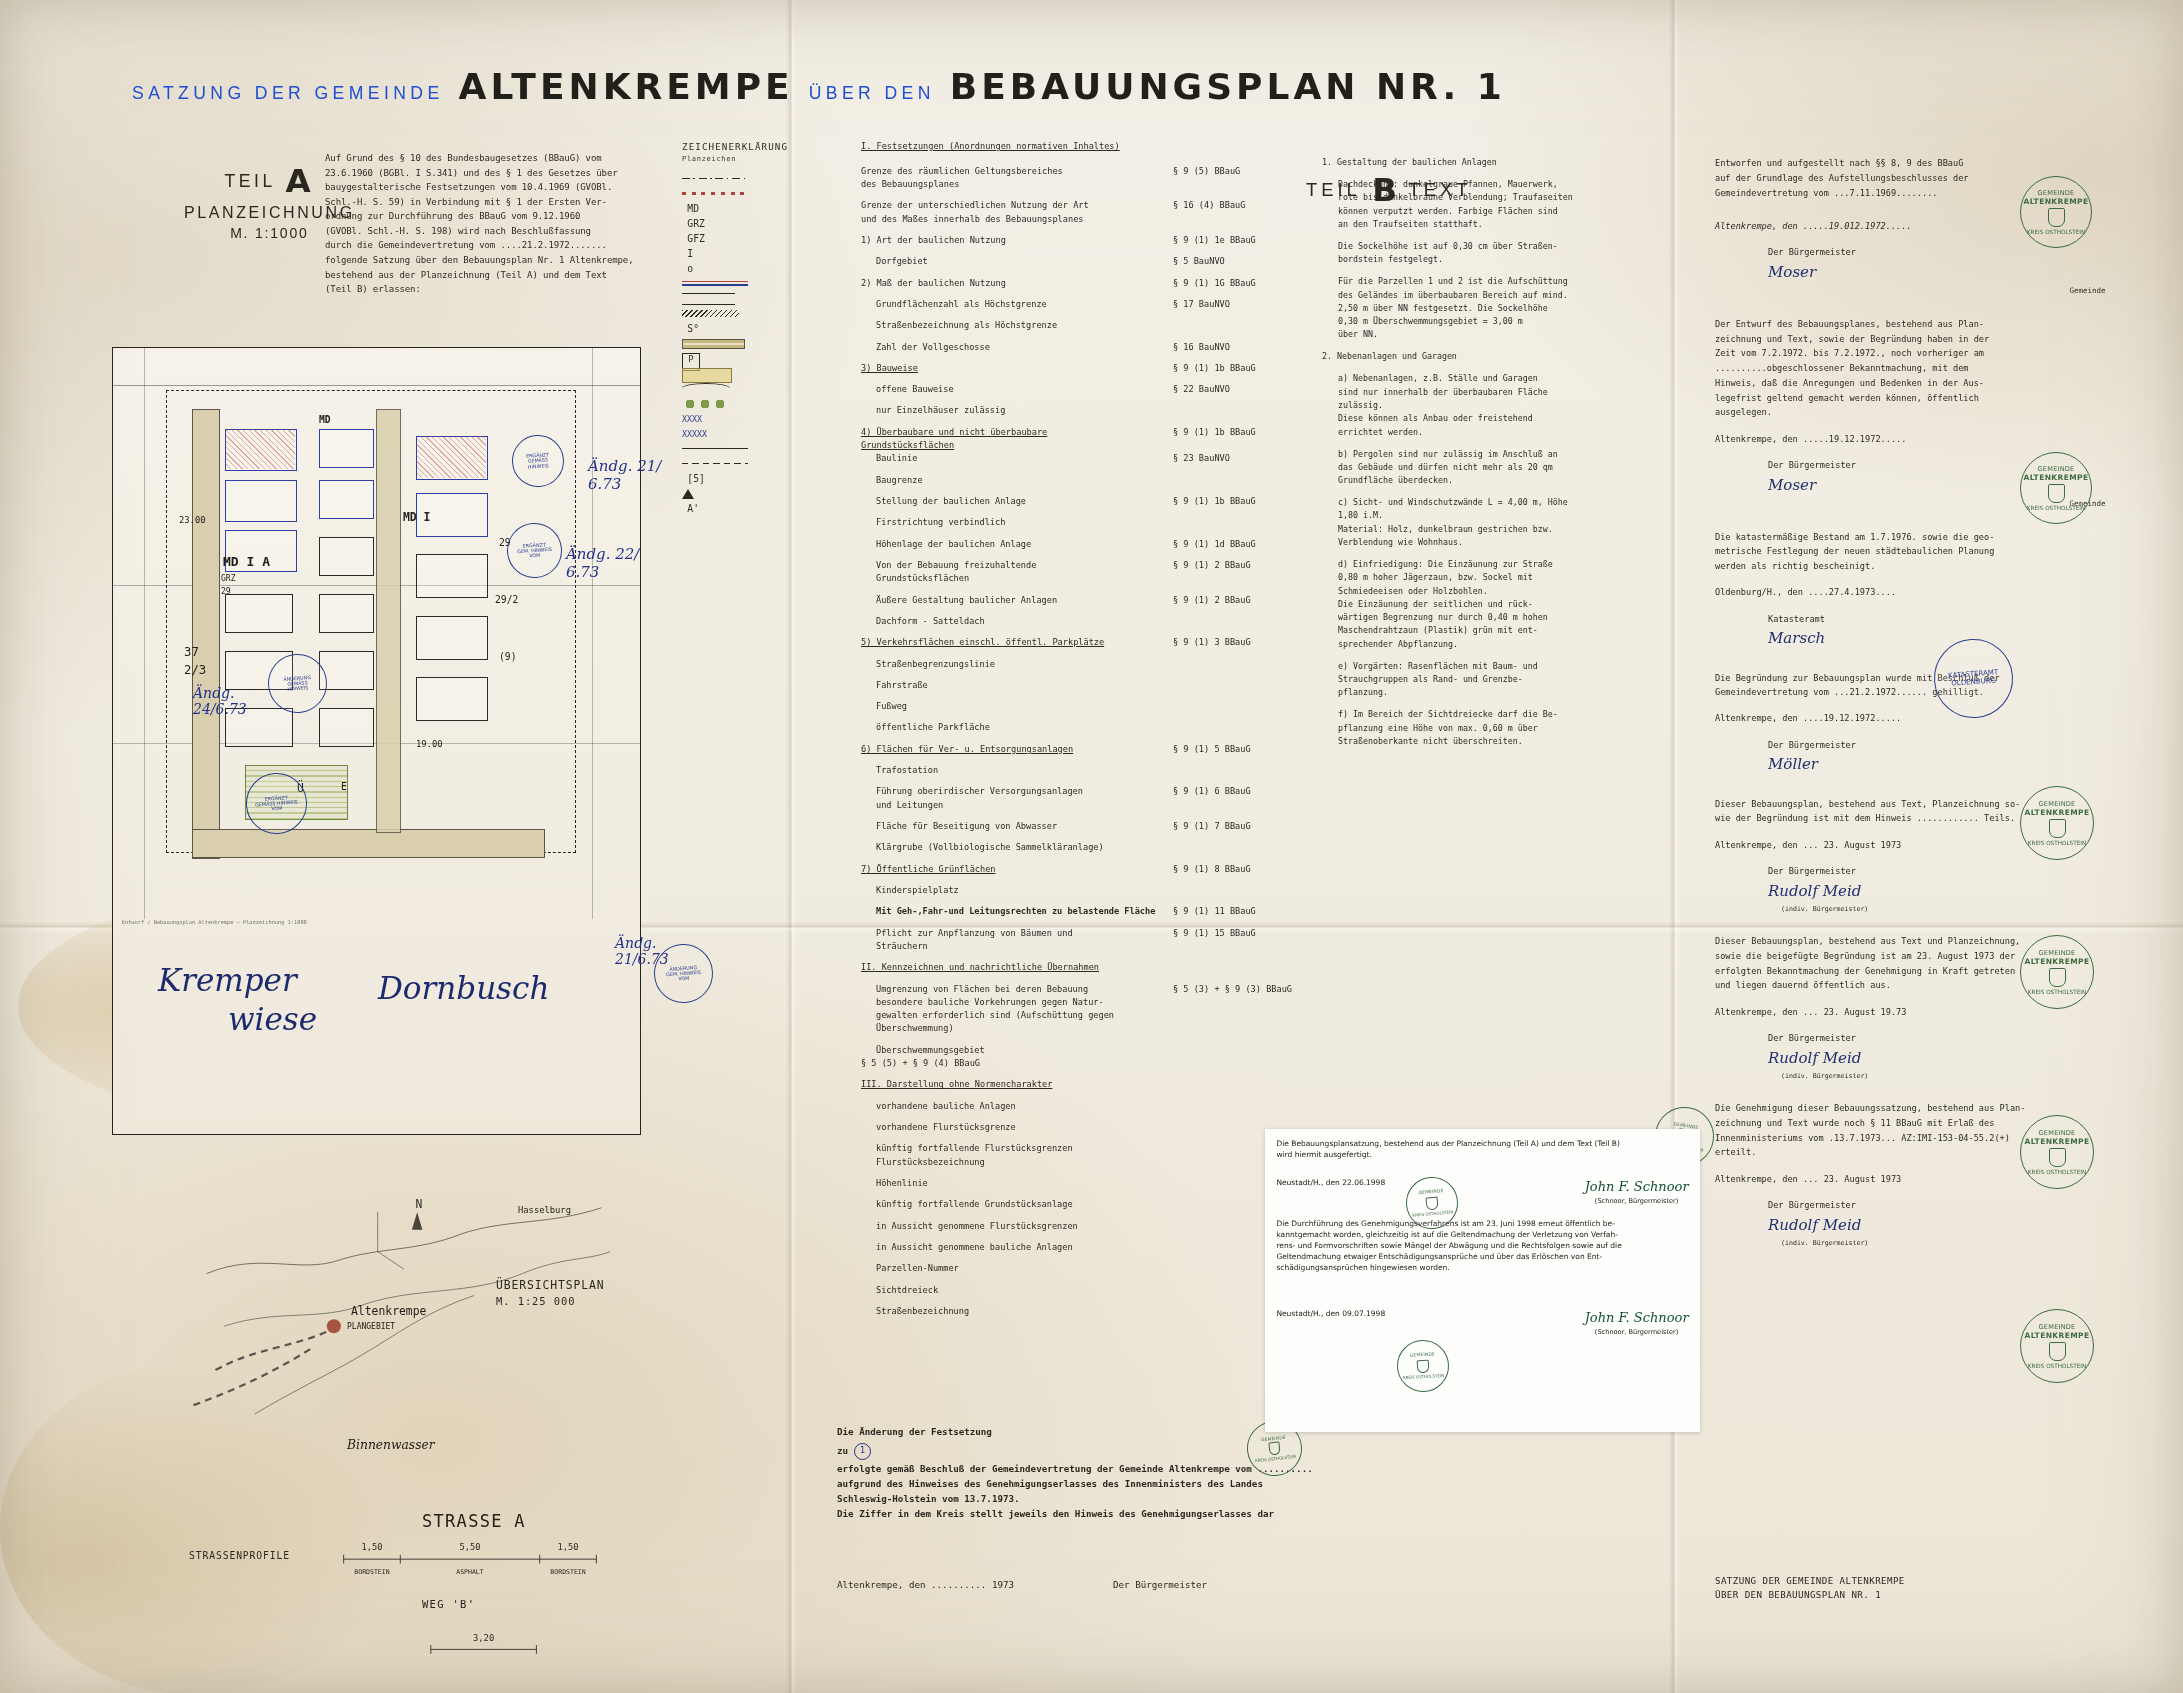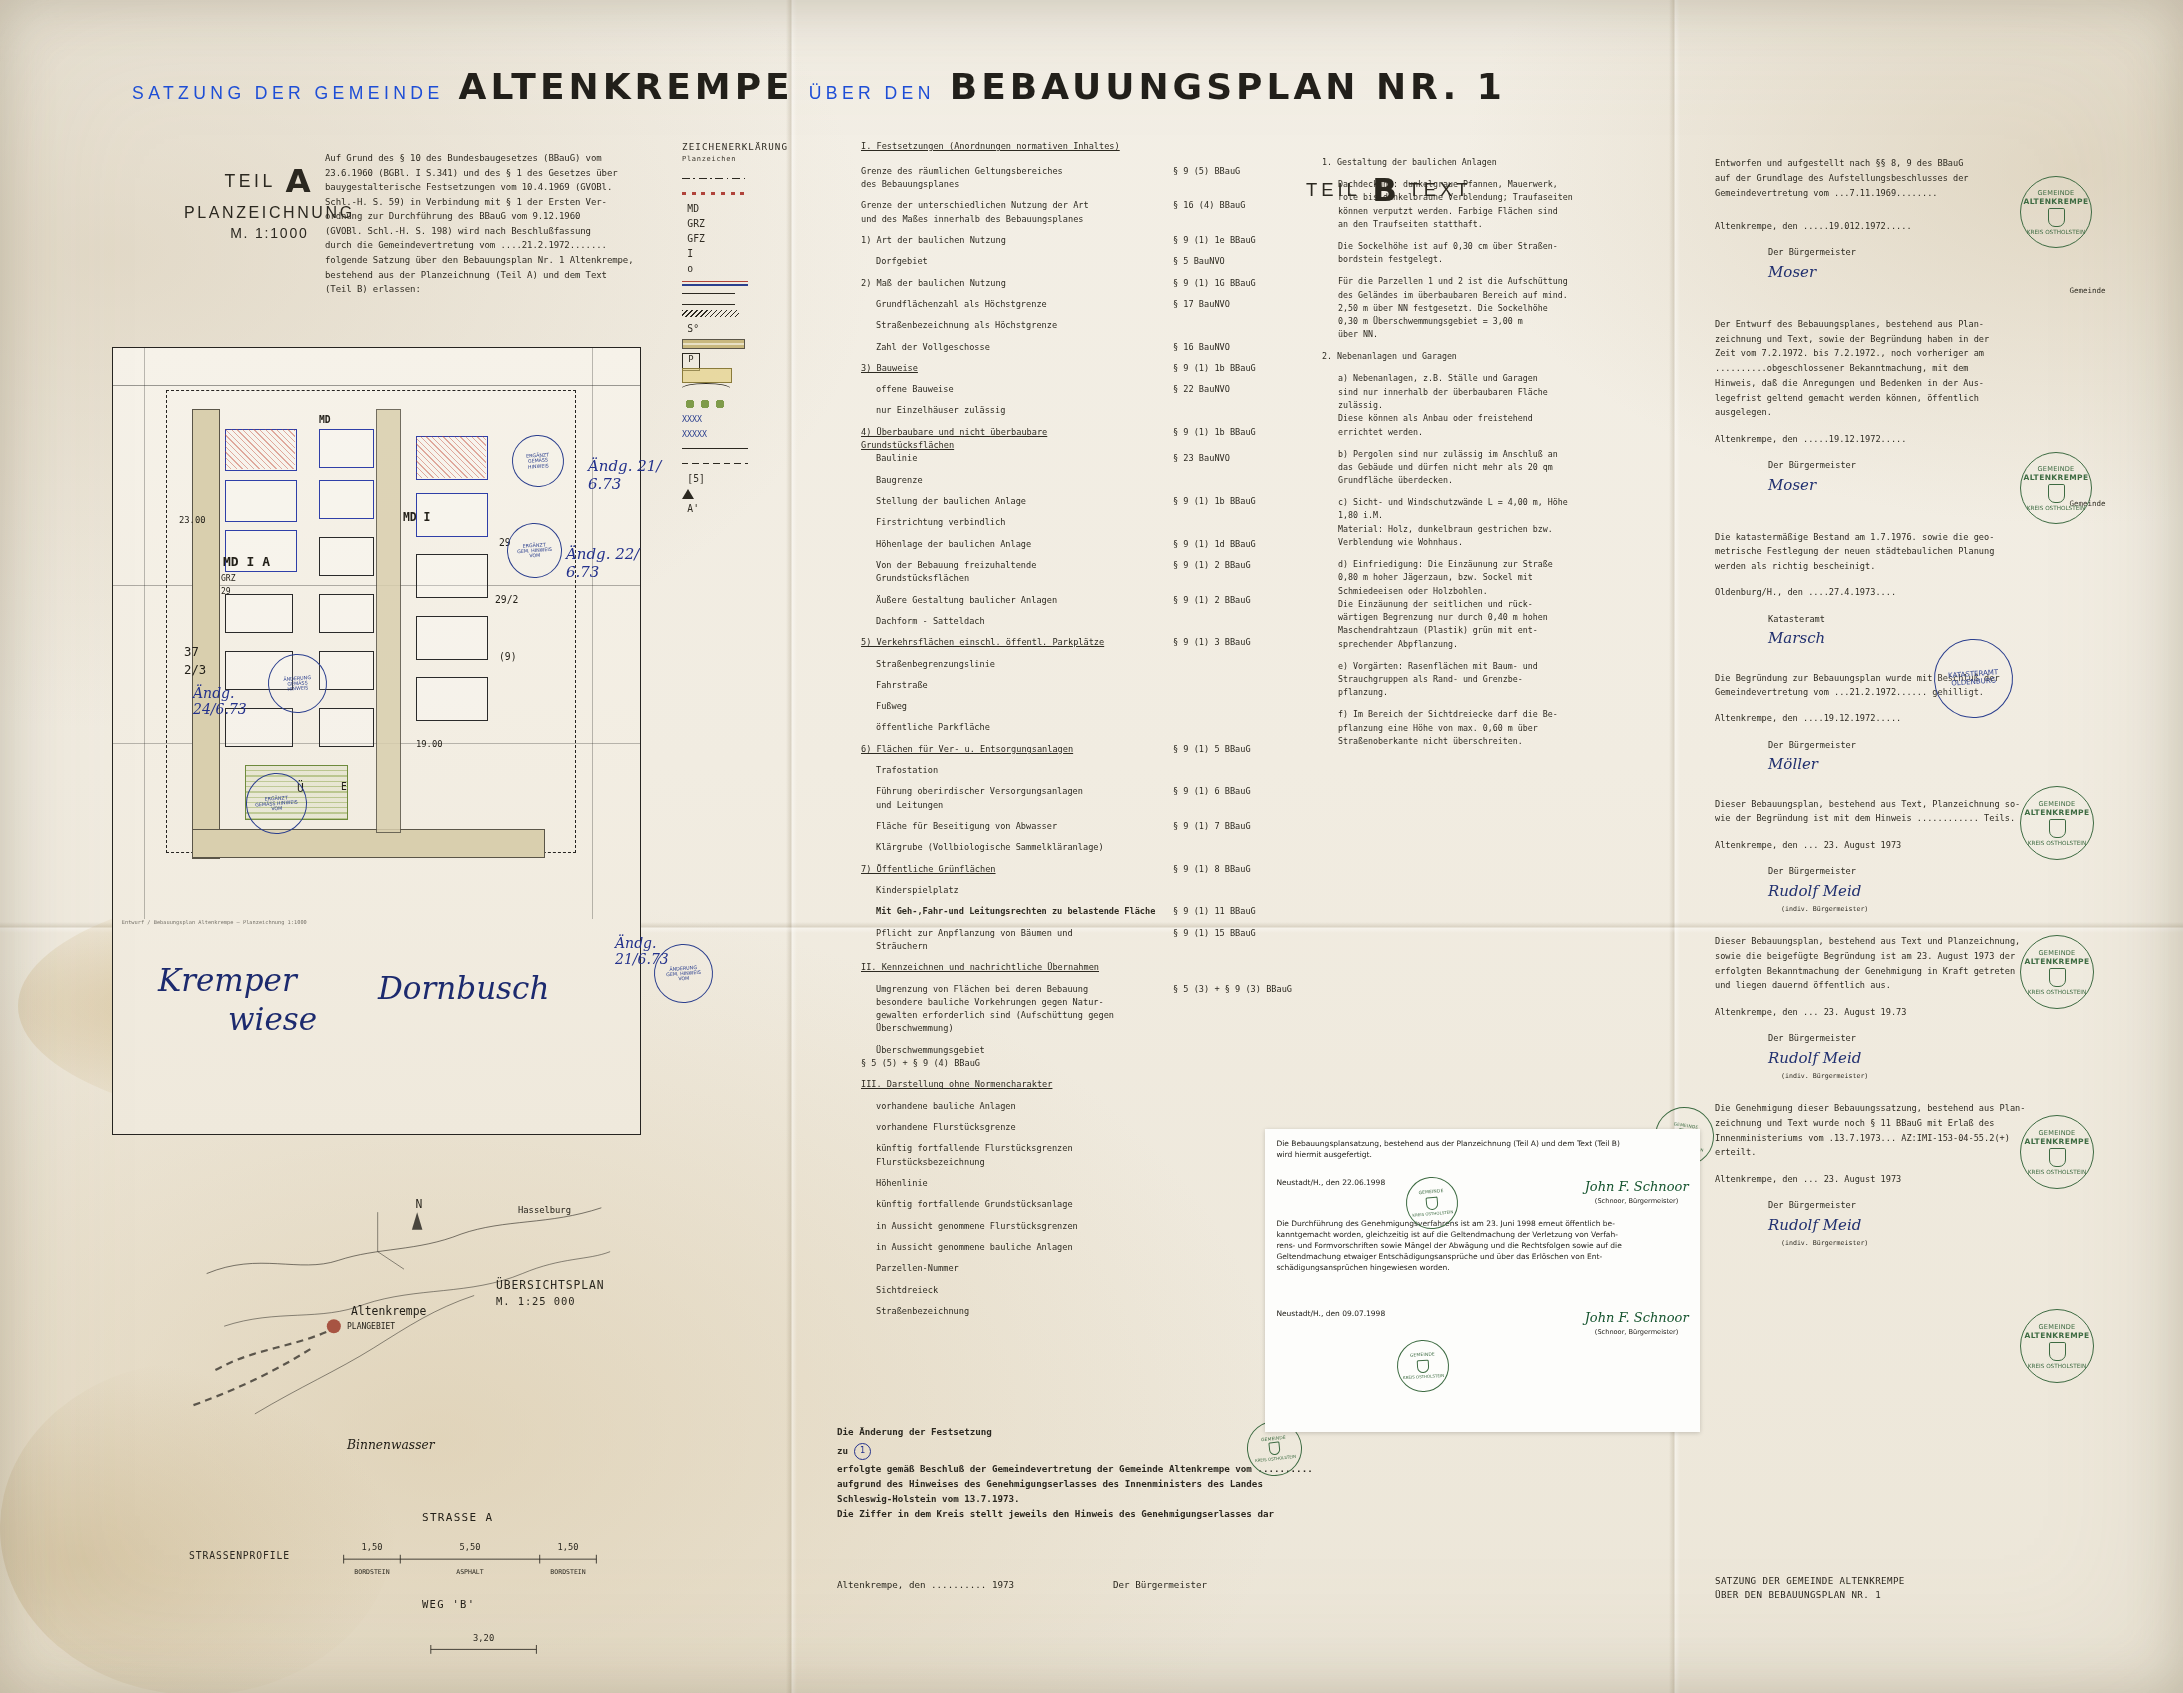--- a/index.html
+++ b/index.html
@@ -573,21 +573,21 @@
   </div>
 
   <div class="col colC">
     <div id="colC-rows">
         <div class="right-entry" style="margin-bottom: 18.4px;">
           <div style="white-space: pre-line;">Entworfen und aufgestellt nach §§ 8, 9 des BBauG
 auf der Grundlage des Aufstellungsbeschlusses der
 Gemeindevertretung vom ...7.11.1969........</div>
         </div>
         <div class="right-entry" style="margin-bottom: 18.4px;">
-          <div style="margin-top: 11.4px;">Altenkrempe, den .....19.012.1972.....</div>
+          <div style="margin-top: 11.4px; font-style: italic;">Altenkrempe, den .....19.012.1972.....</div>
           <div style="margin-top: 11.4px; padding-left: 53px;">Der Bürgermeister</div>
           <div class="right-sig" style="padding-left: 53px;">Moser</div>
           <div style="text-align: right; font-size: 7.5px; padding-right: 4.4px;">Gemeinde</div>
         </div>
         <div class="right-entry" style="margin-bottom: 2px;">
           <div style="white-space: pre-line;">Der Entwurf des Bebauungsplanes, bestehend aus Plan-
 zeichnung und Text, sowie der Begründung haben in der
 Zeit vom 7.2.1972. bis 7.2.1972., noch vorheriger am
 ..........obgeschlossener Bekanntmachung, mit dem
 Hinweis, daß die Anregungen und Bedenken in der Aus-
@@ -730,21 +730,21 @@
     </svg>
   </div>
   <div class="map-label" style="position:absolute;left:351px;top:1304px;font-size:11.4px;">Altenkrempe</div>
   <div class="map-label" style="position:absolute;left:347px;top:1322px;font-size:8px;">PLANGEBIET</div>
   <div class="map-label" style="position:absolute;left:518px;top:1205px;font-size:8.8px;">Hasselburg</div>
   <div class="map-label" style="position:absolute;left:347px;top:1438px;font-size:12.3px;font-style:italic;font-family:'DejaVu Serif',serif;">Binnenwasser</div>
   <div class="ovr-title">ÜBERSICHTSPLAN</div>
   <div class="ovr-title2">M. 1:25 000</div>
 
   <div class="profile-label">STRASSENPROFILE</div>
-  <div class="map-label" style="position:absolute;left:422px;top:1511px;font-size:11px;letter-spacing:1.3px;">STRASSE  A</div>
+  <div class="map-label" style="position:absolute;left:422px;top:1511px;font-size:17px;letter-spacing:1.3px;">STRASSE  A</div>
   <div class="profile" style="left:334px;top:1533px;width:272px;">
     <svg width="272" height="61" viewBox="0 0 620 140">
       <line x1="20" y1="60" x2="600" y2="60" stroke="#2d2a24" stroke-width="2"></line>
       <line x1="20" y1="50" x2="20" y2="70" stroke="#2d2a24" stroke-width="2"></line>
       <line x1="150" y1="50" x2="150" y2="70" stroke="#2d2a24" stroke-width="2"></line>
       <line x1="470" y1="50" x2="470" y2="70" stroke="#2d2a24" stroke-width="2"></line>
       <line x1="600" y1="50" x2="600" y2="70" stroke="#2d2a24" stroke-width="2"></line>
       <text x="85" y="40" font-size="20" text-anchor="middle" font-family="DejaVu Sans Mono, monospace" fill="#2b2820">1,50</text>
       <text x="310" y="40" font-size="20" text-anchor="middle" font-family="DejaVu Sans Mono, monospace" fill="#2b2820">5,50</text>
       <text x="535" y="40" font-size="20" text-anchor="middle" font-family="DejaVu Sans Mono, monospace" fill="#2b2820">1,50</text>

